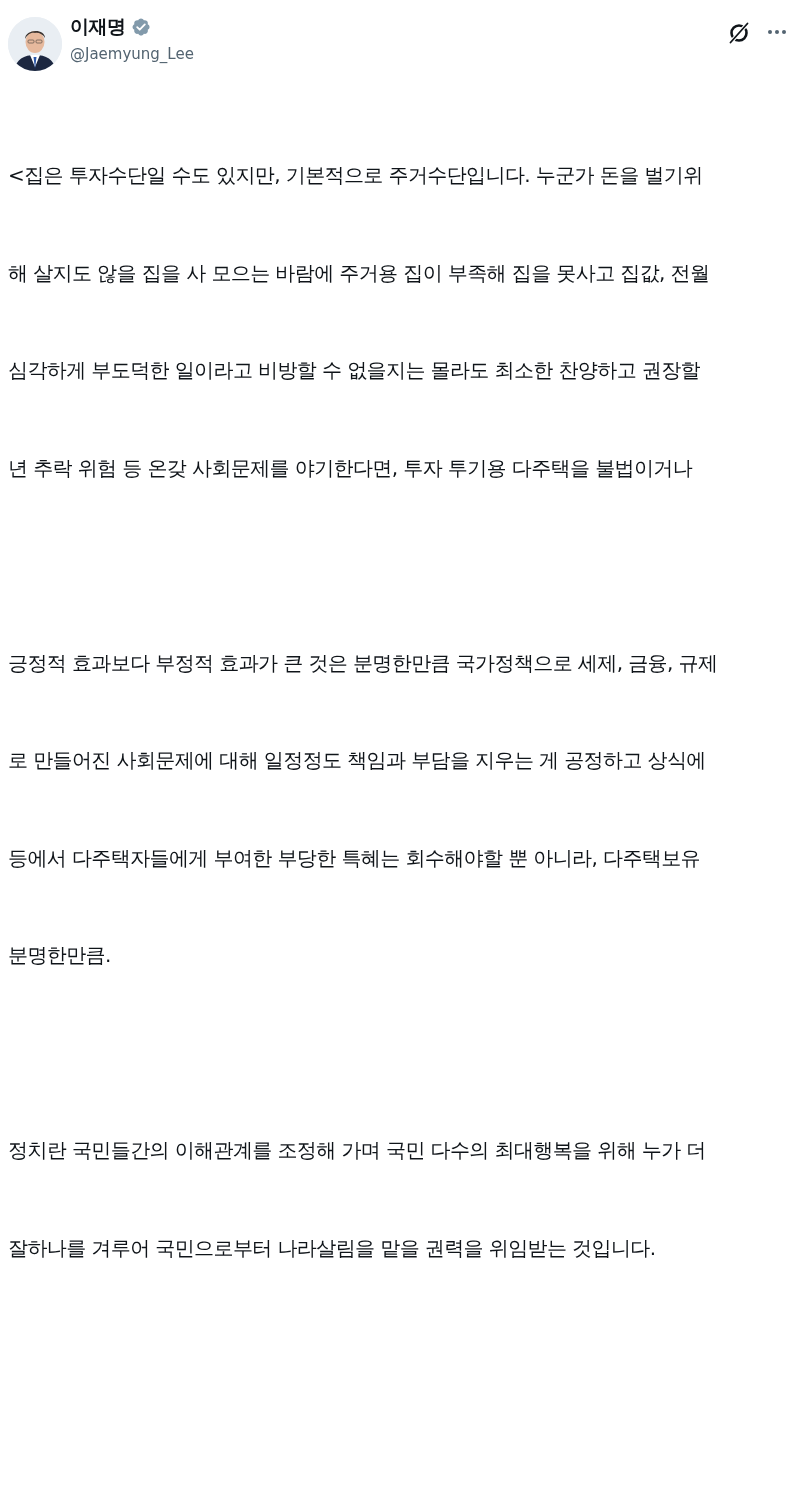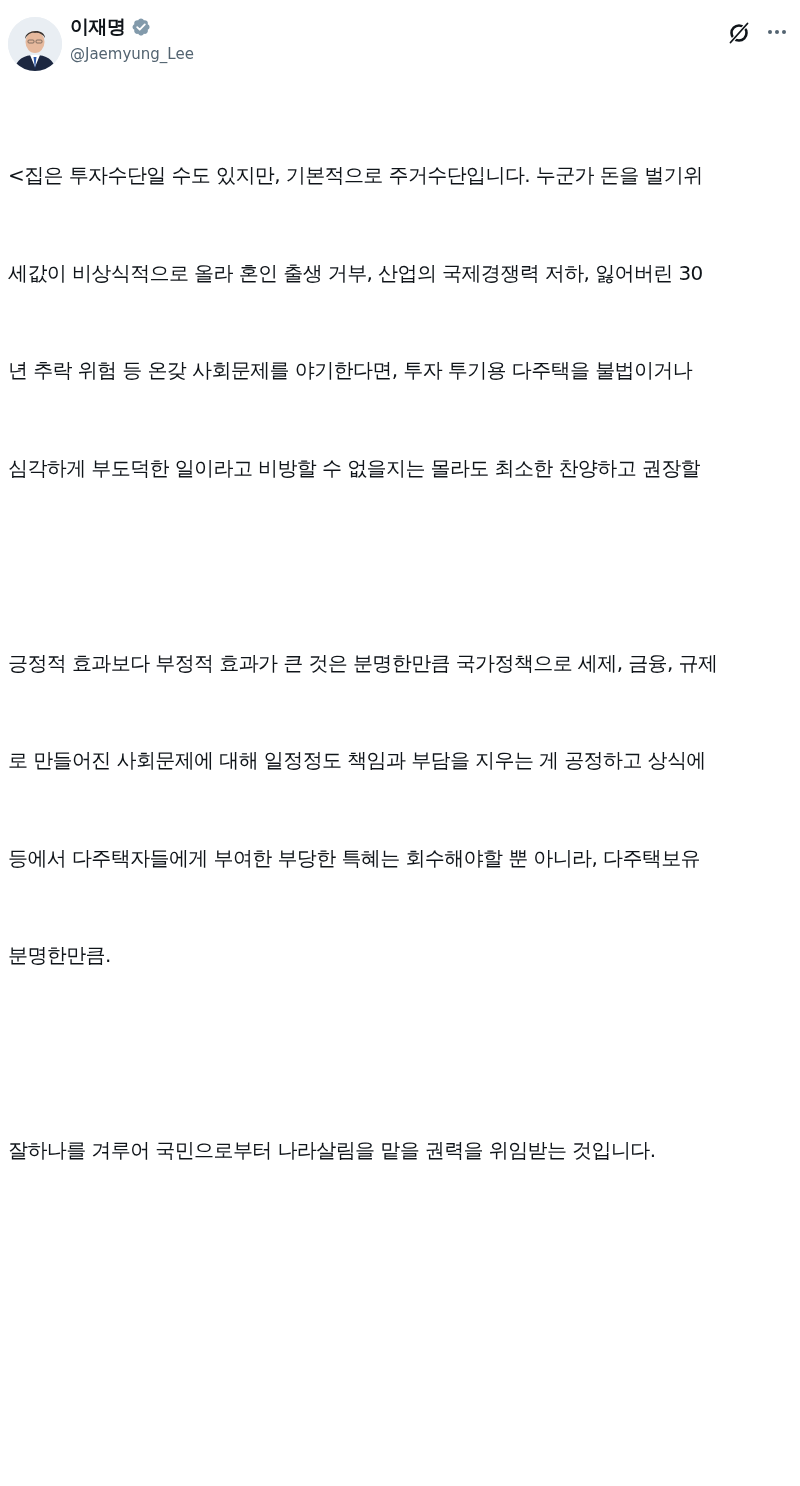--- a/index.html
+++ b/index.html
@@ -67,27 +67,28 @@
       <circle cx="6" cy="10" r="2" fill="#536471"></circle>
       <circle cx="13" cy="10" r="2" fill="#536471"></circle>
       <circle cx="20" cy="10" r="2" fill="#536471"></circle>
     </svg>
   </div>
 </div>
 
 <div class="tweet-body">
   <p class="para">
     <span class="line">&lt;집은 투자수단일 수도 있지만, 기본적으로 주거수단입니다. 누군가 돈을 벌기위</span>
-    <span class="line">세값이 비상식적으로 올라 혼인 출생 거부, 산업의 국제경쟁력 저하, 잃어버린 30</span>
+    <span class="line">해 살지도 않을 집을 사 모으는 바람에 주거용 집이 부족해 집을 못사고 집값, 전월</span>
+    <span class="line">심각하게 부도덕한 일이라고 비방할 수 없을지는 몰라도 최소한 찬양하고 권장할</span>
     <span class="line">년 추락 위험 등 온갖 사회문제를 야기한다면, 투자 투기용 다주택을  불법이거나</span>
-    <span class="line">심각하게 부도덕한 일이라고 비방할 수 없을지는 몰라도 최소한 찬양하고 권장할</span>
   </p>
   <p class="para">
     <span class="line">긍정적 효과보다 부정적 효과가 큰 것은 분명한만큼 국가정책으로 세제, 금융, 규제</span>
     <span class="line">로 만들어진 사회문제에 대해 일정정도 책임과 부담을 지우는 게 공정하고 상식에</span>
     <span class="line">등에서 다주택자들에게 부여한 부당한 특혜는 회수해야할 뿐 아니라, 다주택보유</span>
     <span class="line">분명한만큼.</span>
   </p>
   <p class="para">
+    <span class="line">정치란 국민들간의 이해관계를 조정해 가며 국민 다수의 최대행복을 위해 누가 더</span>
     <span class="line">잘하나를 겨루어 국민으로부터 나라살림을 맡을 권력을 위임받는 것입니다.</span>
   </p>
 
 </div>
 
 </body></html>

